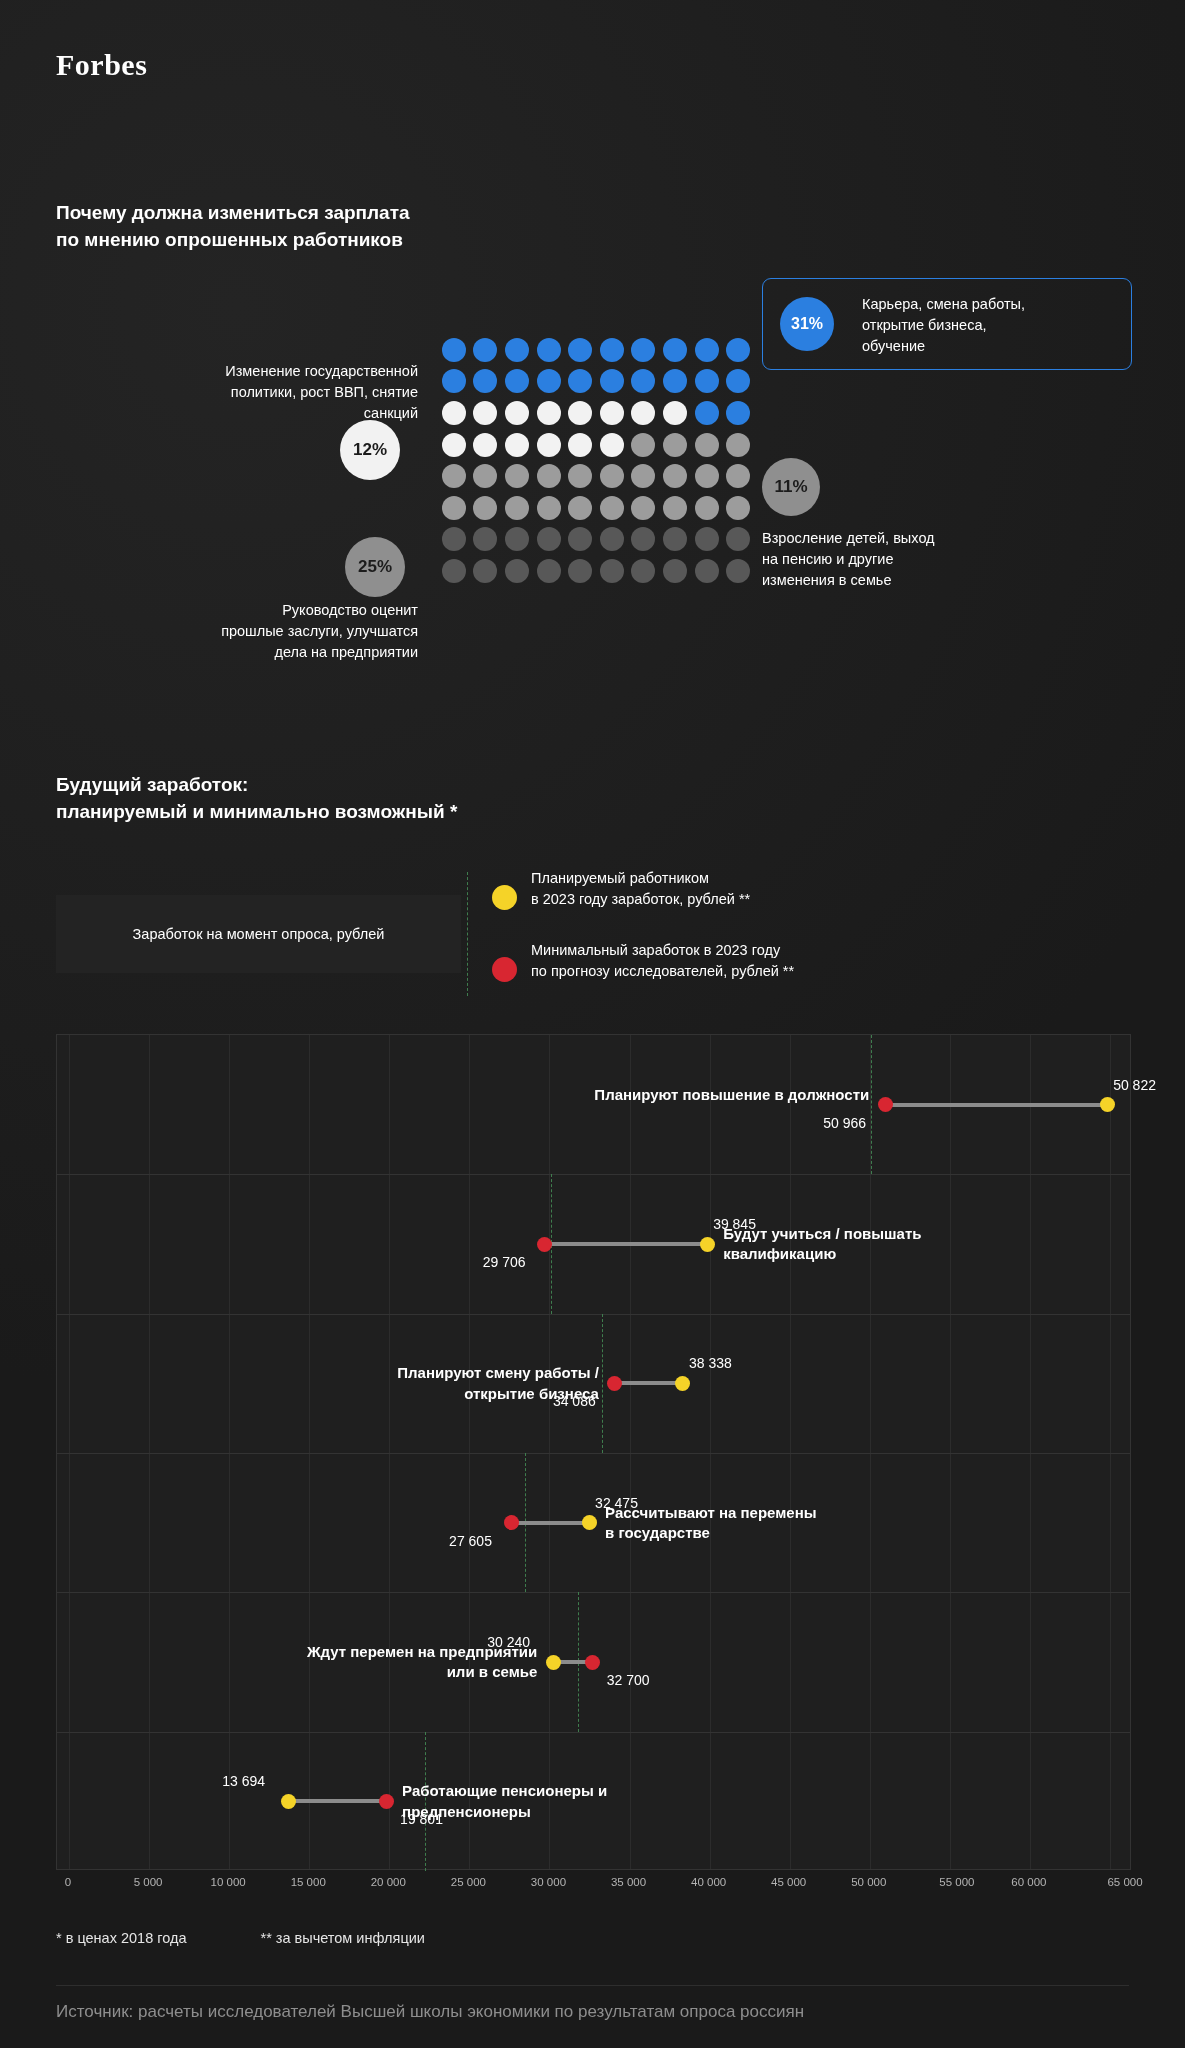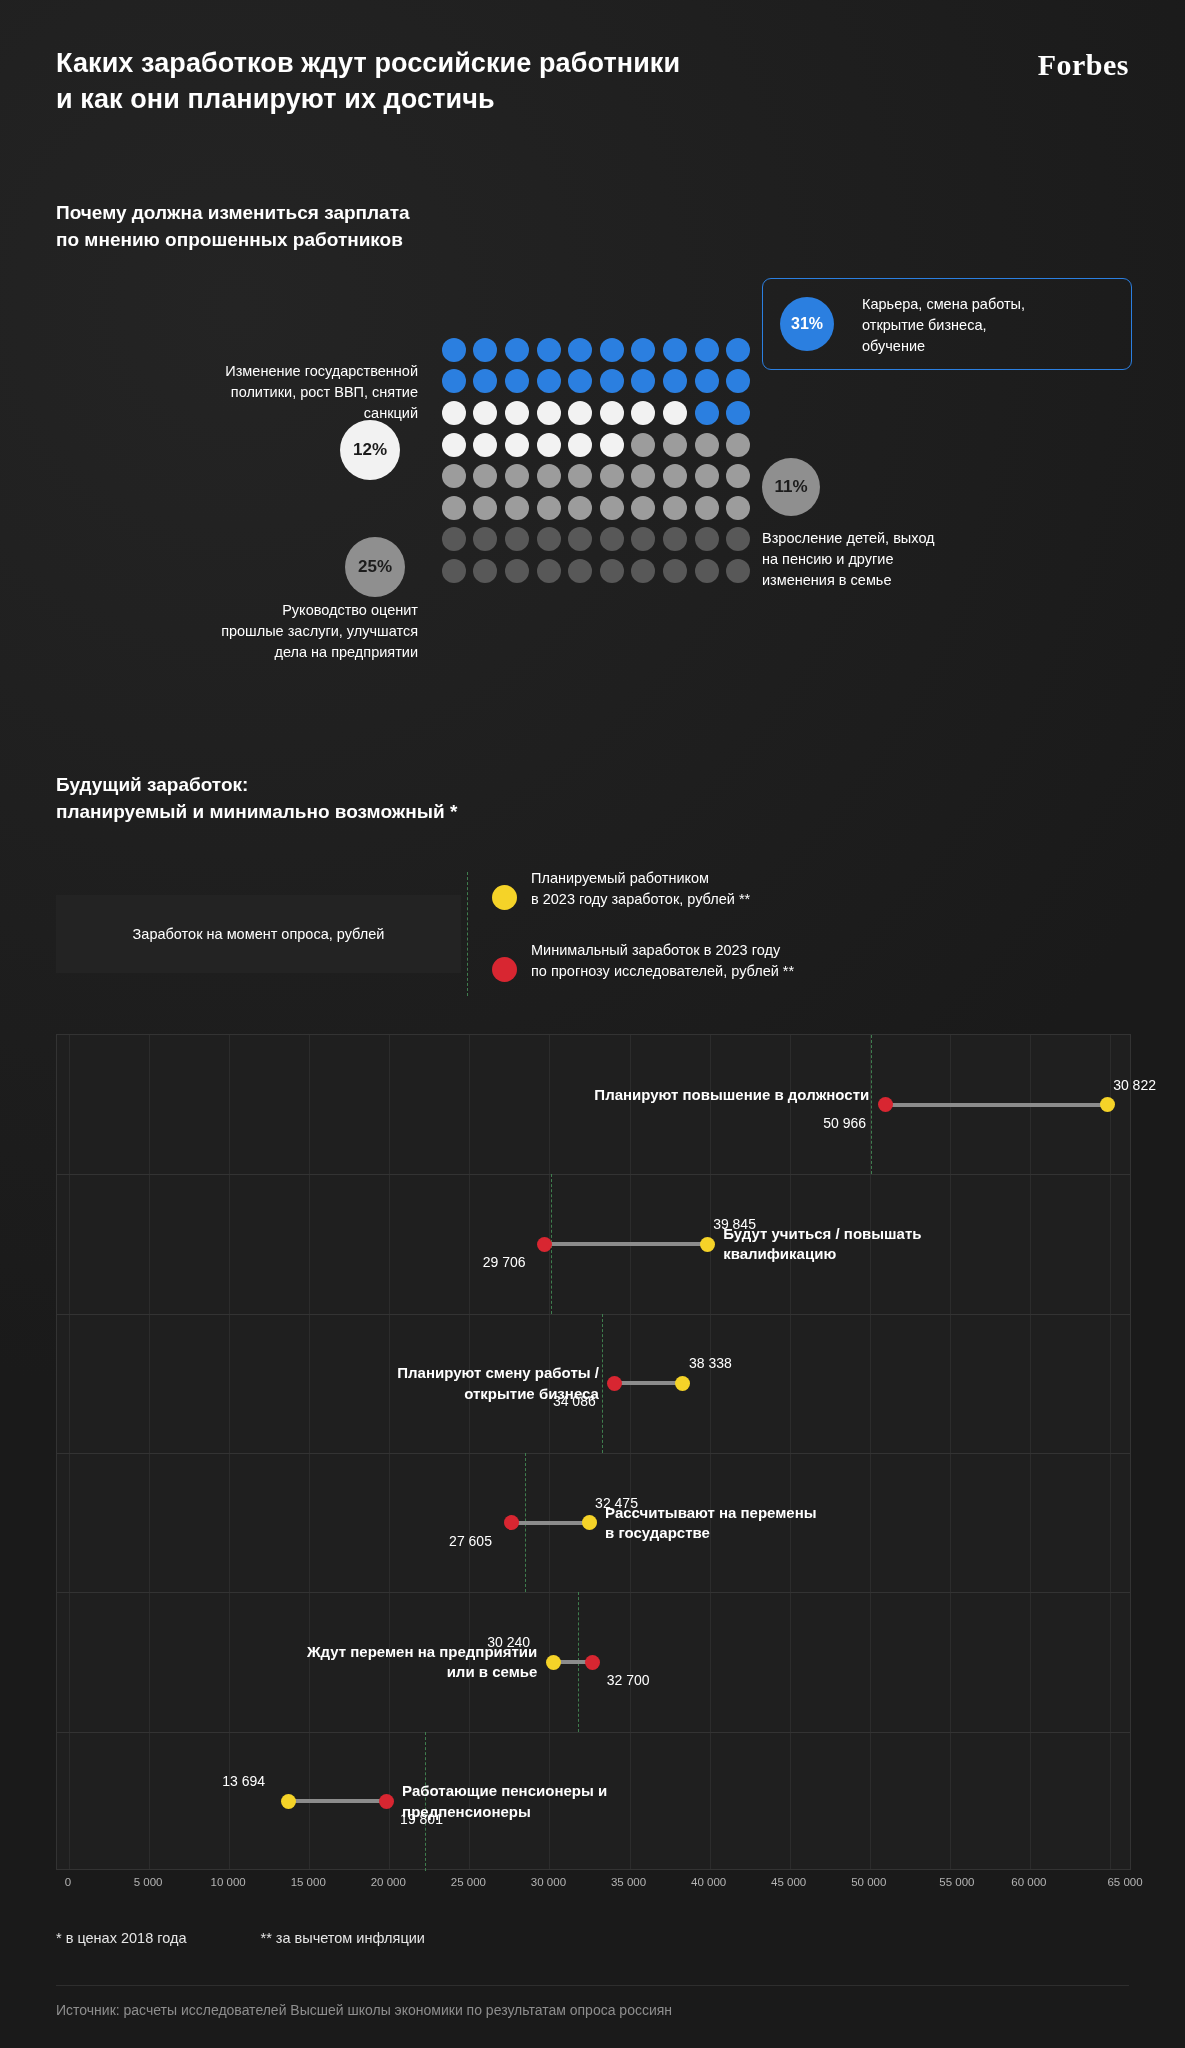--- a/index.html
+++ b/index.html
@@ -288,34 +288,32 @@
     font-size: 14.5px;
     color: #e6e6e6;
     display: flex;
     gap: 74px;
   }
   .source {
     position: absolute;
     top: 1985px;
     left: 56px;
     right: 56px;
-    font-size: 14px;
+    font-size: 17px;
     color: #8e8e8e;
     padding-top: 16px;
     border-top: 1px solid #2e2e2e;
   }
 </style>
 </head>
 <body>
 
 <div class="page">
 
   <div class="header">
-    <div class="title">Каких заработков ждут российские работники
-и как они планируют их достичь</div>
     <div class="logo">Forbes</div>
   </div>
 
   <div class="sec1-title">Почему должна измениться зарплата
 по мнению опрошенных работников</div>
 
   <div class="dotgrid" id="dotgrid">
       <div class="dot blue"></div>
       <div class="dot blue"></div>
       <div class="dot blue"></div>
@@ -450,21 +448,21 @@
       <div class="vgrid" style="left: 732.692px;"></div>
       <div class="vgrid" style="left: 812.769px;"></div>
       <div class="vgrid" style="left: 892.846px;"></div>
       <div class="vgrid" style="left: 972.923px;"></div>
       <div class="vgrid" style="left: 1053px;"></div>
       <div class="dashline" style="left: 814.371px; top: 0px; height: 139.333px;"></div>
       <div class="dumbbell-bar" style="left: 828.24px; width: 221.909px; top: 67.6667px;"></div>
       <div class="pt red" style="left: 828.24px; top: 69.6667px;"></div>
       <div class="pt yellow" style="left: 1050.15px; top: 69.6667px;"></div>
       <div class="val" style="top: 79.6667px; left: 766.24px;">50 966</div>
-      <div class="val" style="top: 41.6667px; left: 1056.15px;">30 822</div>
+      <div class="val" style="top: 41.6667px; left: 1056.15px;">50 822</div>
       <div class="cat-label" style="top: 49.6667px; text-align: right; right: 260.76px; max-width: 330px;">Планируют повышение в должности</div>
       <div class="row-sep" style="top: 139.333px;"></div>
       <div class="dashline" style="left: 494.063px; top: 139.333px; height: 139.333px;"></div>
       <div class="dumbbell-bar" style="left: 487.753px; width: 162.38px; top: 207px;"></div>
       <div class="pt red" style="left: 487.753px; top: 209px;"></div>
       <div class="pt yellow" style="left: 650.133px; top: 209px;"></div>
       <div class="val" style="top: 219px; left: 425.753px;">29 706</div>
       <div class="val" style="top: 181px; left: 656.133px;">39 845</div>
       <div class="cat-label" style="top: 189px; text-align: left; left: 666.133px; max-width: 330px;">Будут учиться / повышать
 квалификацию</div>

